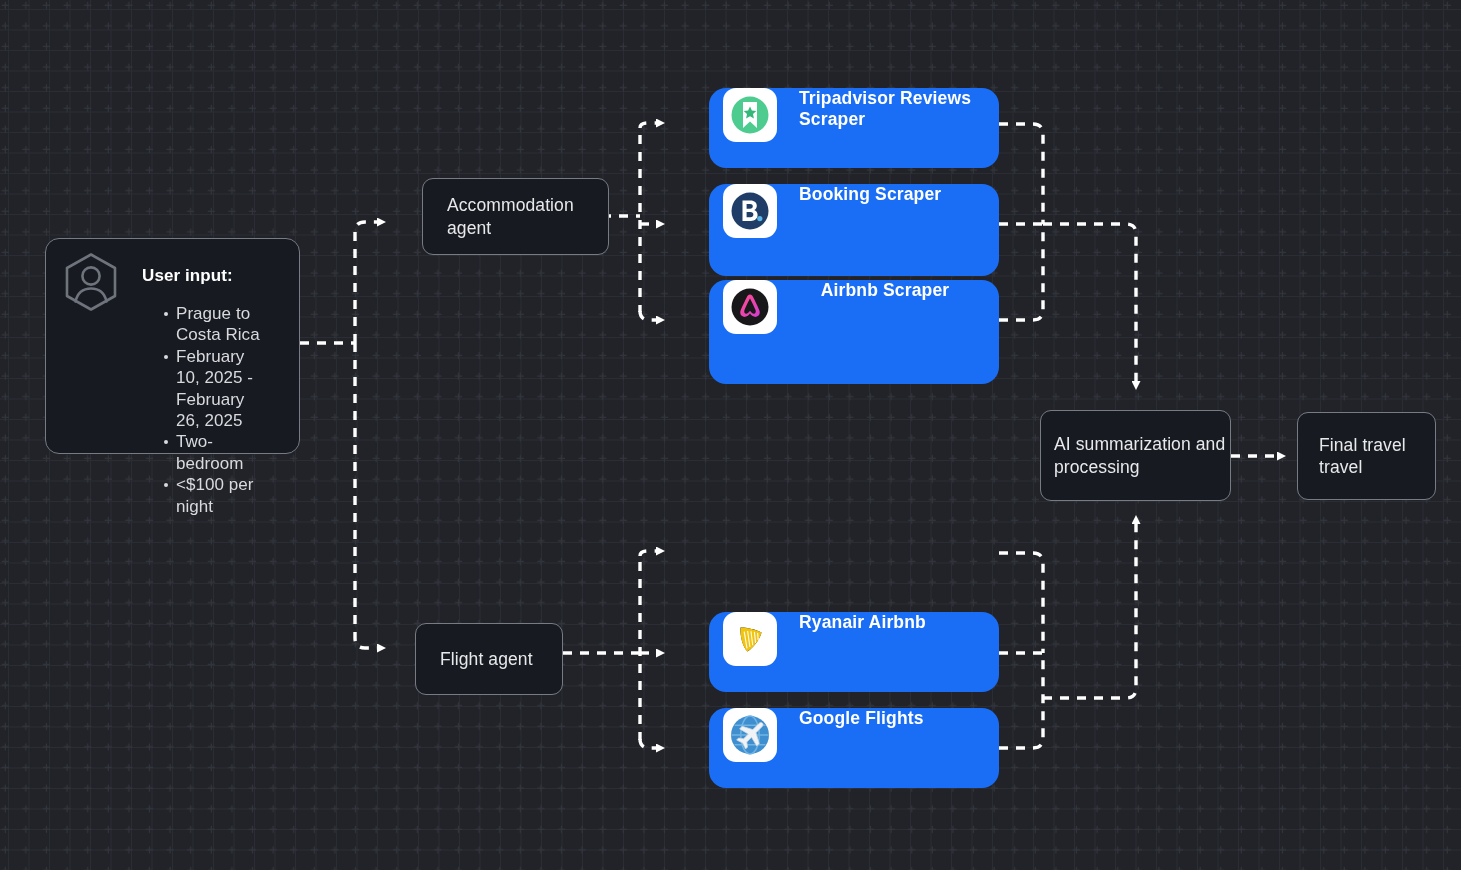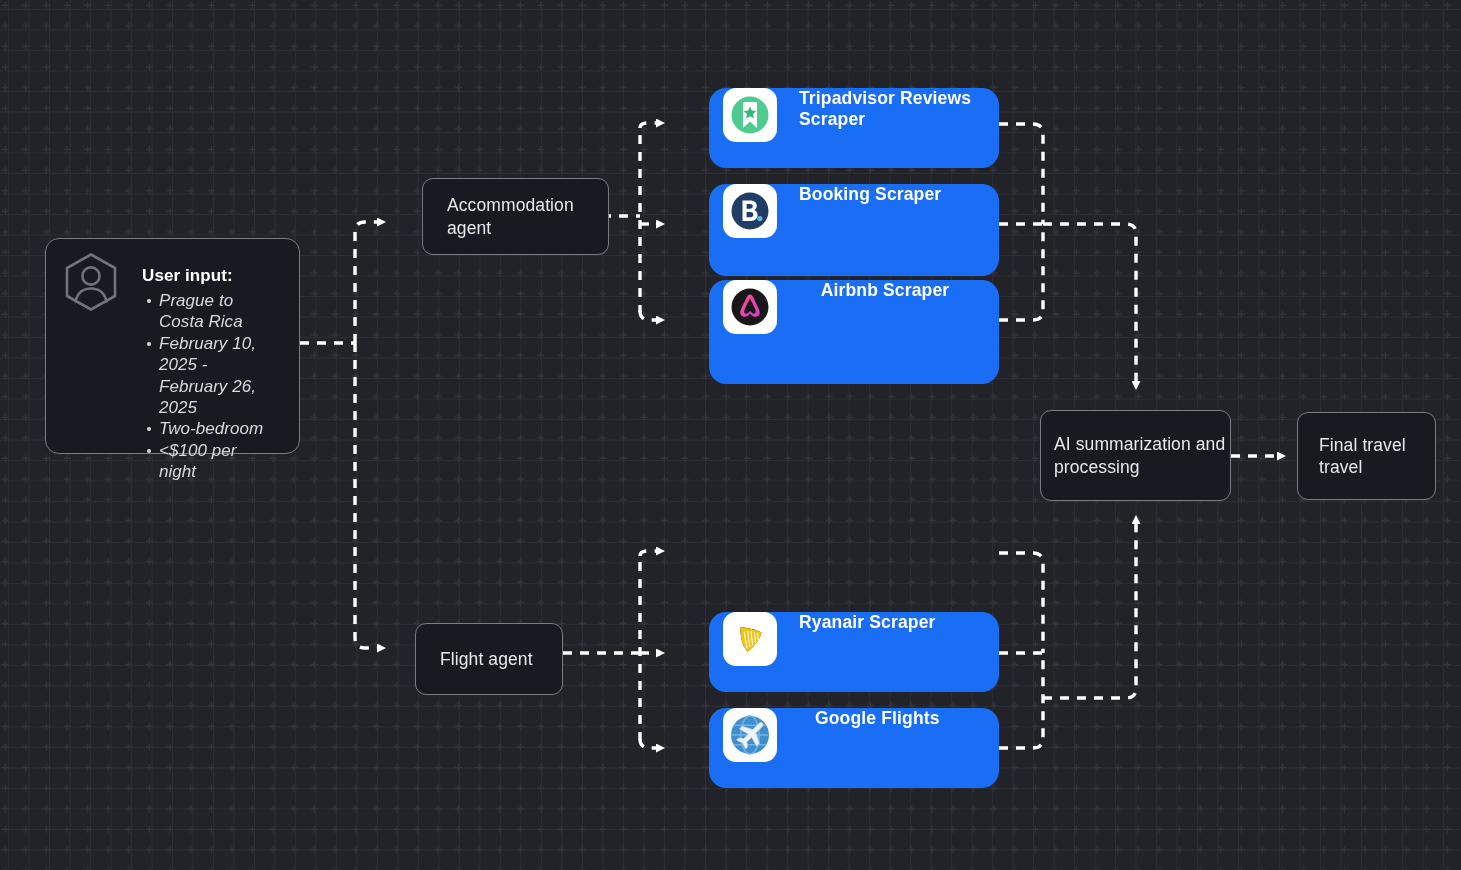--- a/index.html
+++ b/index.html
@@ -71,24 +71,23 @@
     margin-right: 6px;
   }
   #user-input-node .ui-title {
     font-size: 17px;
     font-weight: bold;
     color: #ffffff;
     margin-bottom: 4px;
     letter-spacing: 0.1px;
   }
   #user-input-node ul {
-    margin: 0;
+    margin: 17px;
     padding-left: 17px;
     list-style: none;
-    font-style: italic;
   }
   #user-input-node li {
     position: relative;
     font-size: 17px;
     line-height: 1.26;
     color: #d9dade;
     margin-bottom: 0px;
     letter-spacing: 0.05px;
   }
   #user-input-node li::before {
@@ -138,21 +137,21 @@
     margin-left: 0;
     flex: 1;
     text-align: center;
     padding-right: 22px;
   }
   #card-tripadvisor { left: 709px; top: 88px;  height: 80px; }
   #card-booking     { left: 709px; top: 184px; height: 92px; }
   #card-airbnb      { left: 709px; top: 280px; height: 104px; gap: 16px; }
   #card-skyscanner  { left: 709px; top: 516px; height: 80px; }
   #card-ryanair     { left: 709px; top: 612px; height: 80px; }
-  #card-googleflights { left: 709px; top: 708px; height: 80px; gap: 16px; }
+  #card-googleflights { left: 709px; top: 708px; height: 80px; }
 </style>
 </head>
 <body>
 
 <div id="canvas">
 
   <svg id="dotgrid" viewBox="0 0 1461 870" xmlns="http://www.w3.org/2000/svg">
     <defs>
       <pattern id="crosspat" width="20.6" height="20.6" patternUnits="userSpaceOnUse">
         <path d="M5.3 2.2 L5.3 8.4 M2.2 5.3 L8.4 5.3" stroke="#33353c" stroke-width="1.15" stroke-linecap="round"></path>
@@ -283,21 +282,21 @@
         <path d="M17.6 15.4 C24.2 15.4 33.2 17.6 38.6 20.6 C36.6 27.8 31.0 35.2 24.4 39.6 C19.8 34.8 16.9 25.2 17.6 15.4 Z" fill="#f1c40f"></path>
         <g stroke="#ffffff" stroke-width="1.15" opacity="0.92">
           <path d="M21.2 19.6 L24.0 36.4"></path>
           <path d="M24.6 19.0 L26.9 35.0"></path>
           <path d="M28.0 19.2 L29.7 33.2"></path>
           <path d="M31.4 19.9 L32.6 31.0"></path>
           <path d="M34.6 20.9 L35.2 28.3"></path>
         </g>
       </svg>
     </div>
-    <span class="actor-label">Ryanair Scraper</span>
+    <span class="actor-label">Ryanair Airbnb</span>
   </div>
 
   <div class="actor-card" id="card-googleflights">
     <div class="icon-tile">
       <svg viewBox="0 0 54 54" width="54" height="54" xmlns="http://www.w3.org/2000/svg">
         <circle cx="27" cy="27" r="19" fill="#3f8fd0"></circle>
         <g stroke="#6fb4e4" stroke-width="1.5" fill="none">
           <ellipse cx="27" cy="27" rx="9.2" ry="19"></ellipse>
           <path d="M8.3 27 L45.7 27"></path>
           <path d="M11.5 17.2 L42.5 17.2"></path>

